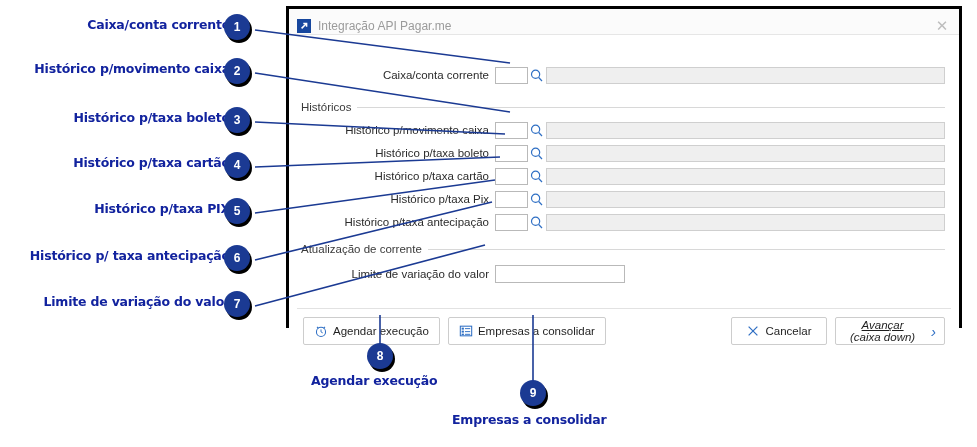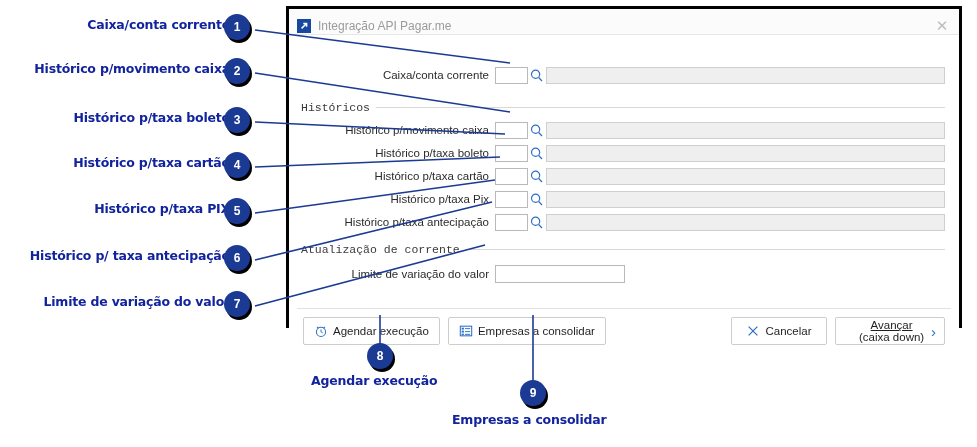--- a/index.html
+++ b/index.html
@@ -137,21 +137,21 @@
   
   .grp{
     display:flex;align-items:center;
     padding:0 14px 0 12px;
     height:16px;
   }
   .grp .grp-txt{
     font-size:11.5px;color:#3a3a3a;
     white-space:nowrap;
     padding-right:6px;
-    font-family:Liberation Mono, monospace;
+    font-family:Liberation Sans, sans-serif;
   }
   .grp .grp-rule{
     flex:1 1 auto;height:1px;background:#d8d8d8;
   }
 
   
   .btnbar-sep{
     position:absolute;left:8px;right:8px;bottom:46px;
     height:1px;background:#e2e2e2;
   }
@@ -172,21 +172,21 @@
     font-size:11.5px;color:#1f1f1f;
     cursor:pointer;
     font-family:"Liberation Sans", sans-serif;
     white-space:nowrap;
     box-sizing:border-box;
   }
   .btn .bi{margin-right:5px;display:inline-flex;align-items:center;}
   .btn + .btn{margin-left:8px;}
   .spacer{flex:1 1 auto;}
   .btn-cancel{width:96px;}
-  .btn-next{width:110px;justify-content:space-between;padding:0 8px 0 23px;}
+  .btn-next{width:110px;justify-content:space-between;padding:0 8px 0 14px;font-style:italic;}
   .btn-next .nx-txt{
     display:flex;flex-direction:column;align-items:center;
     line-height:12px;font-size:11.5px;
   }
   .u{text-decoration:underline;}
   .chev{color:#2f6fc4;font-size:15px;line-height:1;}
 </style>
 </head>
 <body>
 

